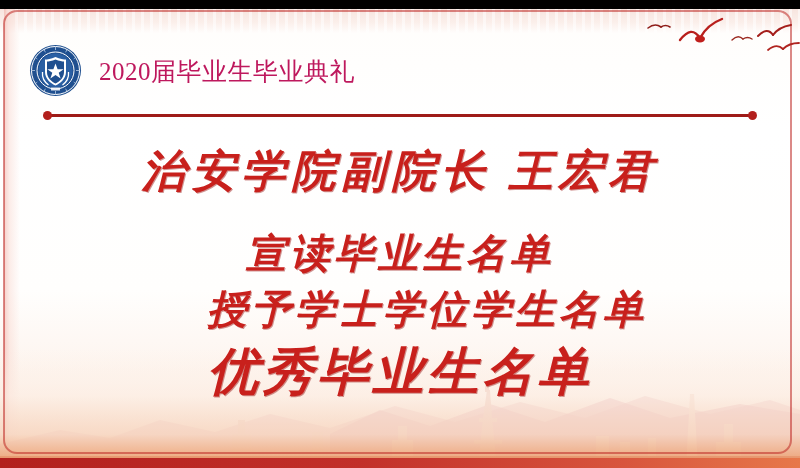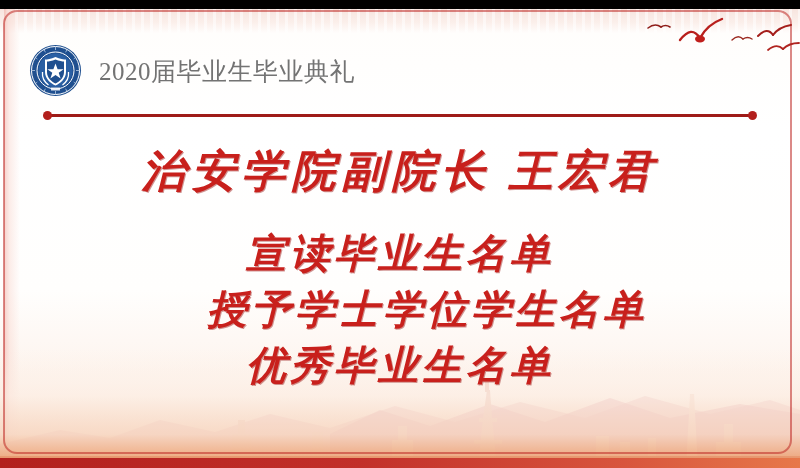--- a/index.html
+++ b/index.html
@@ -99,21 +99,21 @@
   .emblem {
     position: absolute;
     left: 29px; top: 44px;
     width: 53px; height: 53px;
   }
   .header-title {
     position: absolute;
     left: 99px; top: 55px;
     font-size: 25px;
     letter-spacing: .5px;
-    color: #737373;
+    color: #be185d;
     font-family: "Liberation Serif", serif;
     font-weight: 400;
     white-space: nowrap;
   }
 
   
   .divider {
     position: absolute;
     left: 47px; top: 114px;
     width: 706px; height: 3px;
@@ -142,21 +142,21 @@
     letter-spacing: 4px;
     text-shadow: 1px 1px 0 rgba(150,18,15,.45);
   }
   .line-speaker {
     top: 142px;
     font-size: 44px;
     letter-spacing: 6px;
   }
   .line-1 { top: 226px; font-size: 40px; }
   .line-2 { top: 282px; font-size: 40px; padding-left: 27px; }
-  .line-3 { top: 338px; font-size: 40px; }
+  .line-3 { top: 338px; font-size: 51px; }
 
   
   .birds {
     position: absolute;
     left: 640px; top: 14px;
     width: 160px; height: 62px;
   }
 </style>
 </head>
 <body>

